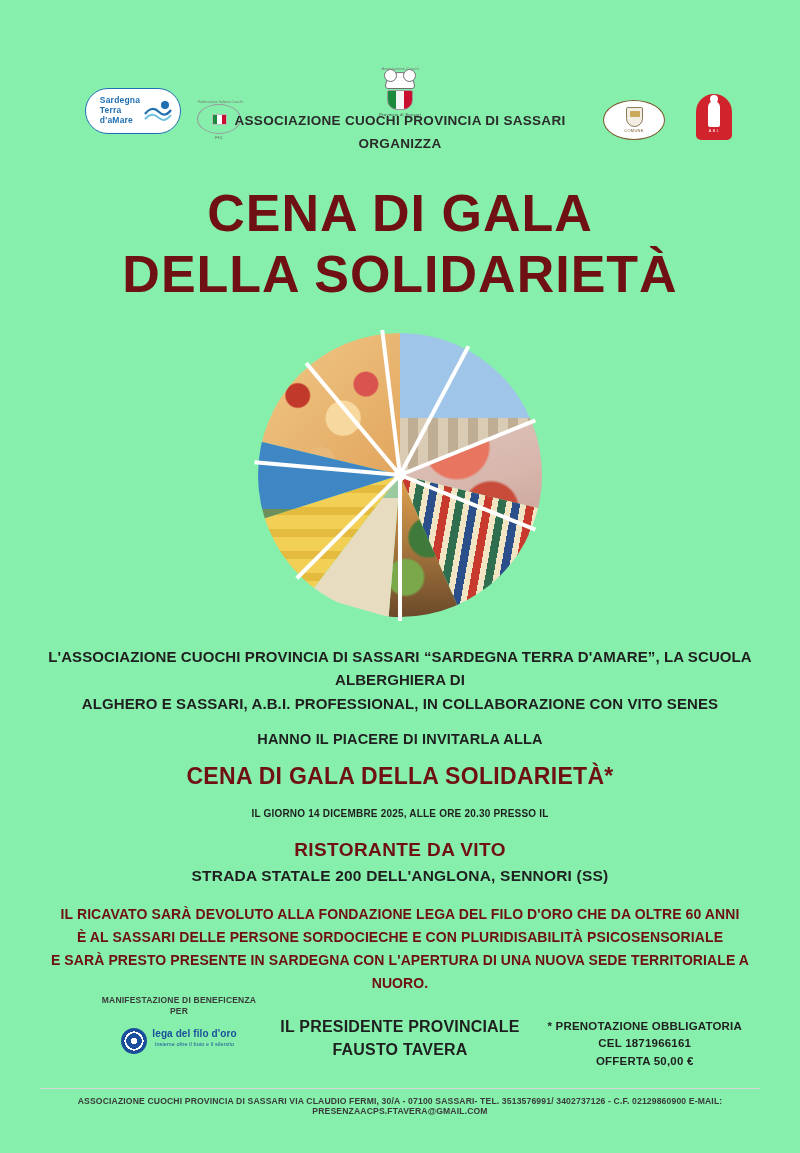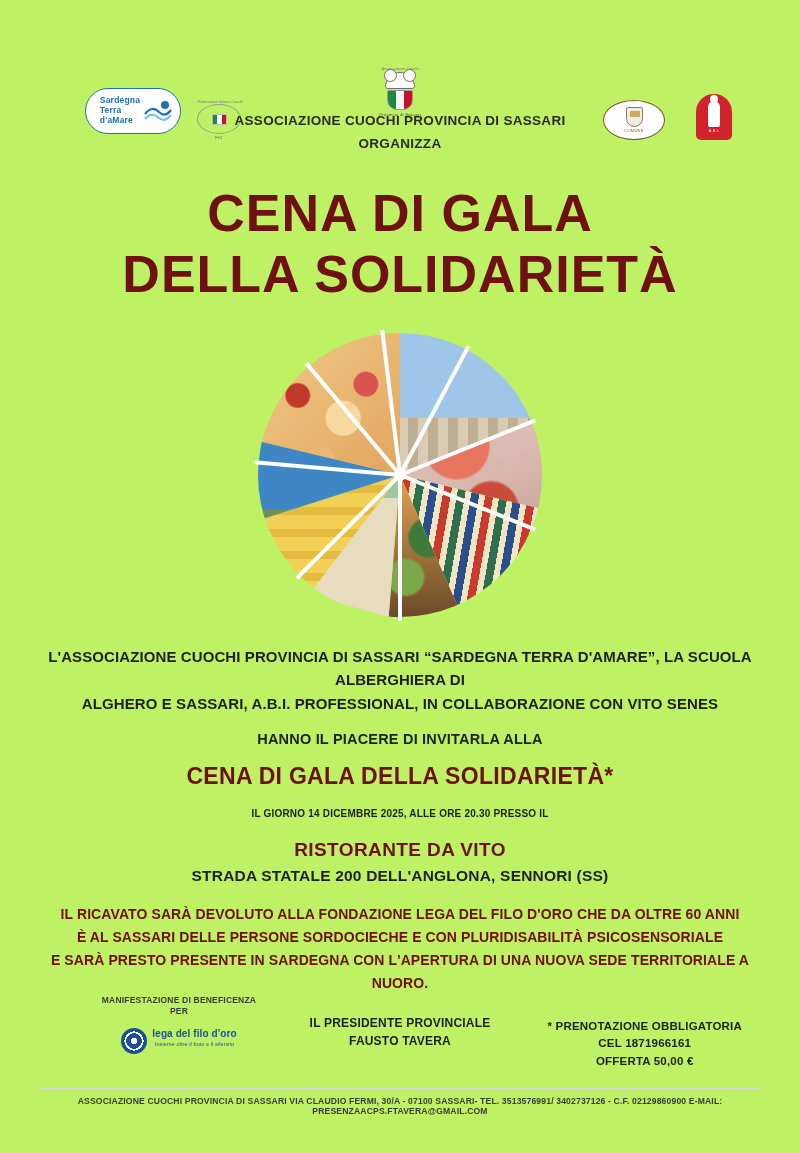--- a/index.html
+++ b/index.html
@@ -6,21 +6,21 @@
   html, body {
     width: 800px;
     height: 1153px;
     background: #ffffff;
     font-family: "Liberation Sans", sans-serif;
   }
   .poster {
     position: relative;
     width: 800px;
     height: 1153px;
-    background: #bef264;
+    background: #86efac;
     overflow: hidden;
   }
 
   
   .logo-bar {
     position: absolute;
     top: 28px;
     left: 0;
     width: 800px;
     height: 110px;
@@ -253,21 +253,21 @@
     font-size: 15.5px; font-weight: bold; color: #1f1f1f;
     letter-spacing: .2px;
   }
   .charity {
     margin-top: 18px;
     font-size: 14px; font-weight: bold; color: #6e1014;
     line-height: 1.65; letter-spacing: .1px;
   }
   .president {
     margin-top: 20px;
-    font-size: 12px; font-weight: bold; color: #1f1f1f;
+    font-size: 16px; font-weight: bold; color: #1f1f1f;
     line-height: 1.45; letter-spacing: .2px;
   }
 
   
   .benef {
     position: absolute;
     left: 84px; top: 995px;
     width: 190px; text-align: center;
   }
   .benef .benef-txt {

